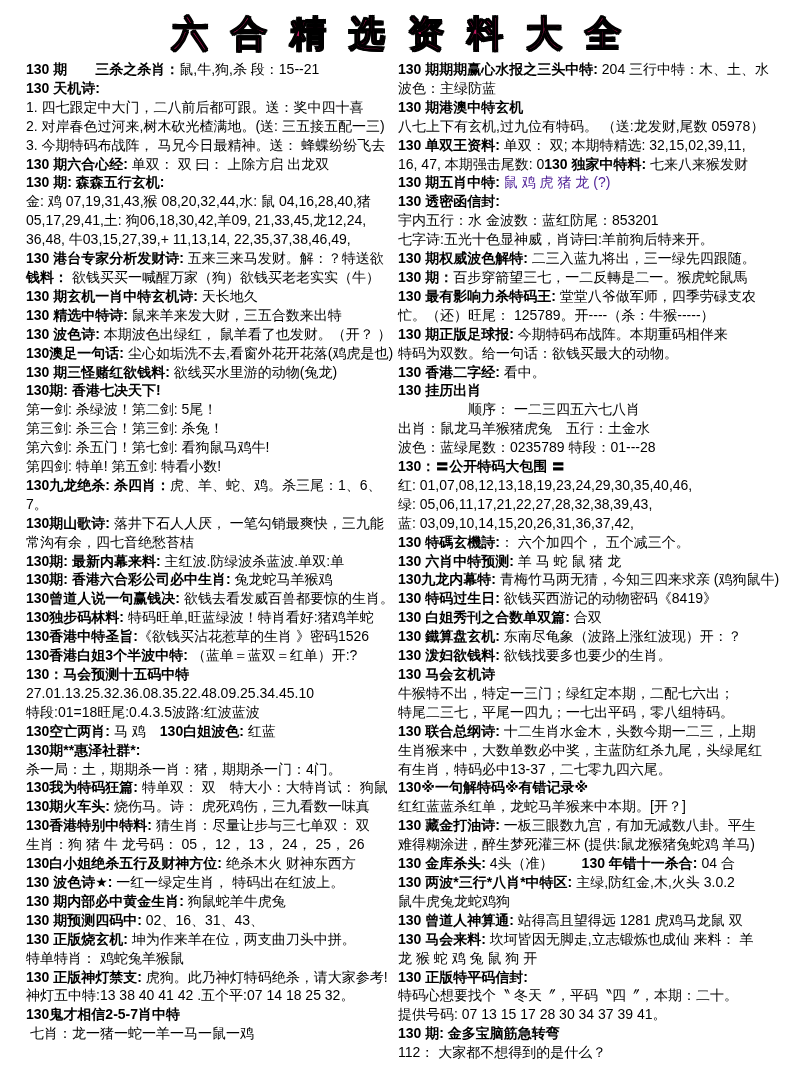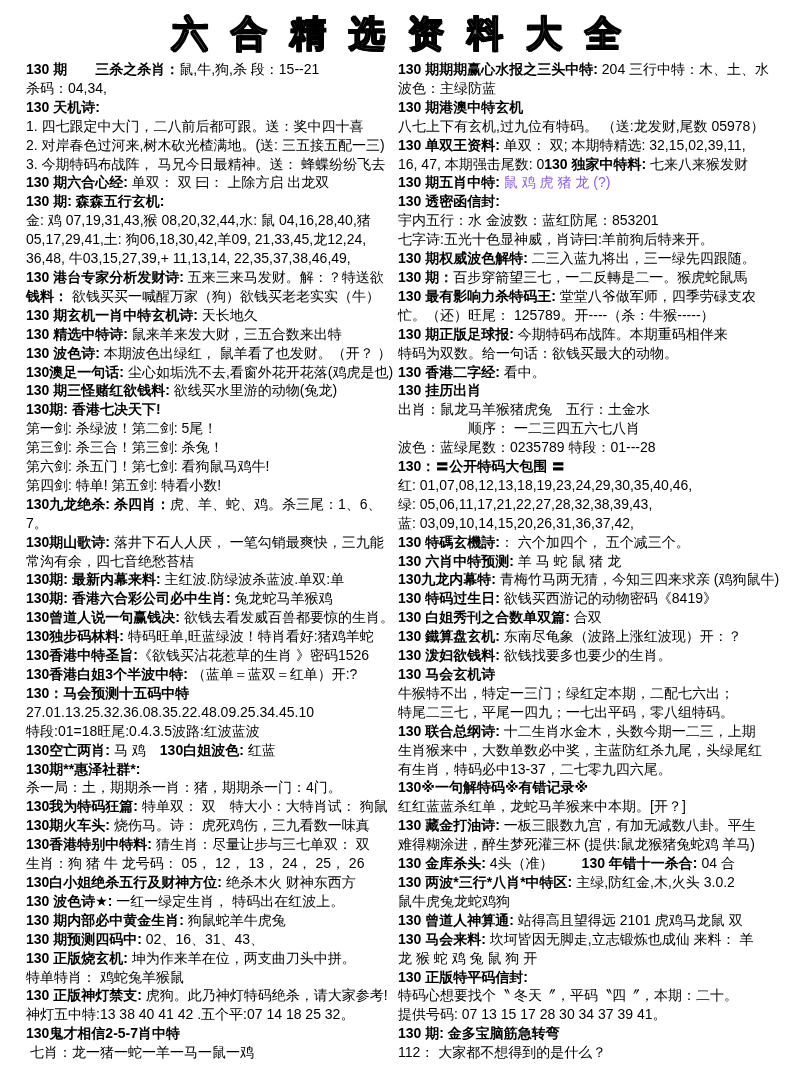--- a/index.html
+++ b/index.html
@@ -5,45 +5,44 @@
   html,body{margin:0;padding:0;background:#fff;}
   body{
     width:793px;height:1078px;overflow:hidden;
     font-family:"Liberation Sans","DejaVu Sans",sans-serif;
     color:#000;
   }
   .banner{
     margin-top:10px;height:48px;line-height:48px;
     text-align:center;font-size:36px;font-weight:bold;
     letter-spacing:23px;padding-left:23px;
-    color:#737373;
+    color:#be185d;
     -webkit-text-stroke:1.2px #000;
     text-shadow:-1px -1px 0 #000,1px -1px 0 #000,-1px 1px 0 #000,1px 1px 0 #000;
     white-space:nowrap;
   }
   .cols{display:flex;align-items:flex-start;margin-top:2px;}
   .col{flex:0 0 auto;}
   .col-left{width:368px;padding-left:26px;}
   .col-right{width:395px;padding-left:4px;}
   .line{
     font-size:14px;line-height:18.9px;min-height:18.9px;
     white-space:pre-wrap;letter-spacing:0;
   }
   .line .b{font-weight:bold;}
-  .line .f{color:#8b5cf6;}
+  .line .f{color:#4c1d95;}
 </style>
 </head>
 <body>
 
 <div class="banner">六合精选资料大全</div>
 
 <div class="cols">
   <div class="col col-left" id="col-left">
       <div class="line"><span class="b">130 期</span><span>　　</span><span class="b">三杀之杀肖：</span><span>鼠,牛,狗,杀 段：15--21</span></div>
-      <div class="line"><span>杀码：04,34,</span></div>
       <div class="line"><span class="b">130 天机诗:</span></div>
       <div class="line"><span>1. 四七跟定中大门，二八前后都可跟。送：奖中四十喜</span></div>
       <div class="line"><span>2. 对岸春色过河来,树木砍光楂满地。(送: 三五接五配一三)</span></div>
       <div class="line"><span>3. 今期特码布战阵， 马兄今日最精神。送： 蜂蝶纷纷飞去</span></div>
       <div class="line"><span class="b">130 期六合心经:</span><span> 单双： 双 曰： 上除方启 出龙双</span></div>
       <div class="line"><span class="b">130 期: 森森五行玄机:</span></div>
       <div class="line"><span>金: 鸡 07,19,31,43,猴 08,20,32,44,水: 鼠 04,16,28,40,猪</span></div>
       <div class="line"><span>05,17,29,41,土: 狗06,18,30,42,羊09, 21,33,45,龙12,24,</span></div>
       <div class="line"><span>36,48, 牛03,15,27,39,+ 11,13,14, 22,35,37,38,46,49,</span></div>
       <div class="line"><span class="b">130 港台专家分析发财诗:</span><span> 五来三来马发财。解：？特送欲</span></div>
@@ -100,22 +99,22 @@
       <div class="line"><span>宇内五行：水 金波数：蓝红防尾：853201</span></div>
       <div class="line"><span>七字诗:五光十色显神威，肖诗曰:羊前狗后特来开。</span></div>
       <div class="line"><span class="b">130 期权威波色解特:</span><span> 二三入蓝九将出，三一绿先四跟随。</span></div>
       <div class="line"><span class="b">130 期：</span><span>百步穿箭望三七，一二反轉是二一。猴虎蛇鼠馬</span></div>
       <div class="line"><span class="b">130 最有影响力杀特码王:</span><span> 堂堂八爷做军师，四季劳碌支农</span></div>
       <div class="line"><span>忙。（还）旺尾： 125789。开----（杀：牛猴-----）</span></div>
       <div class="line"><span class="b">130 期正版足球报:</span><span> 今期特码布战阵。本期重码相伴来</span></div>
       <div class="line"><span>特码为双数。给一句话：欲钱买最大的动物。</span></div>
       <div class="line"><span class="b">130 香港二字经:</span><span> 看中。</span></div>
       <div class="line"><span class="b">130 挂历出肖</span></div>
+      <div class="line"><span>　　　　　顺序： 一二三四五六七八肖</span></div>
       <div class="line"><span>出肖：鼠龙马羊猴猪虎兔　五行：土金水</span></div>
-      <div class="line"><span>　　　　　顺序： 一二三四五六七八肖</span></div>
       <div class="line"><span>波色：蓝绿尾数：0235789 特段：01---28</span></div>
       <div class="line"><span class="b">130：〓公开特码大包围 〓</span></div>
       <div class="line"><span>红: 01,07,08,12,13,18,19,23,24,29,30,35,40,46,</span></div>
       <div class="line"><span>绿: 05,06,11,17,21,22,27,28,32,38,39,43,</span></div>
       <div class="line"><span>蓝: 03,09,10,14,15,20,26,31,36,37,42,</span></div>
       <div class="line"><span class="b">130 特碼玄機詩:</span><span>： 六个加四个， 五个减三个。</span></div>
       <div class="line"><span class="b">130 六肖中特预测:</span><span> 羊 马 蛇 鼠 猪 龙</span></div>
       <div class="line"><span class="b">130九龙内幕特:</span><span> 青梅竹马两无猜，今知三四来求亲 (鸡狗鼠牛)</span></div>
       <div class="line"><span class="b">130 特码过生日:</span><span> 欲钱买西游记的动物密码《8419》</span></div>
       <div class="line"><span class="b">130 白姐秀刊之合数单双篇:</span><span> 合双</span></div>
@@ -127,21 +126,21 @@
       <div class="line"><span class="b">130 联合总纲诗:</span><span> 十二生肖水金木，头数今期一二三，上期</span></div>
       <div class="line"><span>生肖猴来中，大数单数必中奖，主蓝防红杀九尾，头绿尾红</span></div>
       <div class="line"><span>有生肖，特码必中13-37，二七零九四六尾。</span></div>
       <div class="line"><span class="b">130※一句解特码※有错记录※</span></div>
       <div class="line"><span>红红蓝蓝杀红单，龙蛇马羊猴来中本期。[开？]</span></div>
       <div class="line"><span class="b">130 藏金打油诗:</span><span> 一板三眼数九宫，有加无减数八卦。平生</span></div>
       <div class="line"><span>难得糊涂进，醉生梦死灌三杯 (提供:鼠龙猴猪兔蛇鸡 羊马)</span></div>
       <div class="line"><span class="b">130 金库杀头:</span><span> 4头（准）　　</span><span class="b">130 年错十一杀合:</span><span> 04 合</span></div>
       <div class="line"><span class="b">130 两波*三行*八肖*中特区:</span><span> 主绿,防红金,木,火头 3.0.2</span></div>
       <div class="line"><span>鼠牛虎兔龙蛇鸡狗</span></div>
-      <div class="line"><span class="b">130 曾道人神算通:</span><span> 站得高且望得远 2101 虎鸡马龙鼠 双</span></div>
+      <div class="line"><span class="b">130 曾道人神算通:</span><span> 站得高且望得远 1281 虎鸡马龙鼠 双</span></div>
       <div class="line"><span class="b">130 马会来料:</span><span> 坎坷皆因无脚走,立志锻炼也成仙 来料： 羊</span></div>
       <div class="line"><span>龙 猴 蛇 鸡 兔 鼠 狗 开</span></div>
       <div class="line"><span class="b">130 正版特平码信封:</span></div>
       <div class="line"><span>特码心想要找个〝 冬天〞，平码〝四〞，本期：二十。</span></div>
       <div class="line"><span>提供号码: 07 13 15 17 28 30 34 37 39 41。</span></div>
       <div class="line"><span class="b">130 期: 金多宝脑筋急转弯</span></div>
       <div class="line"><span>112： 大家都不想得到的是什么？</span></div>
     </div>
 </div>
 

